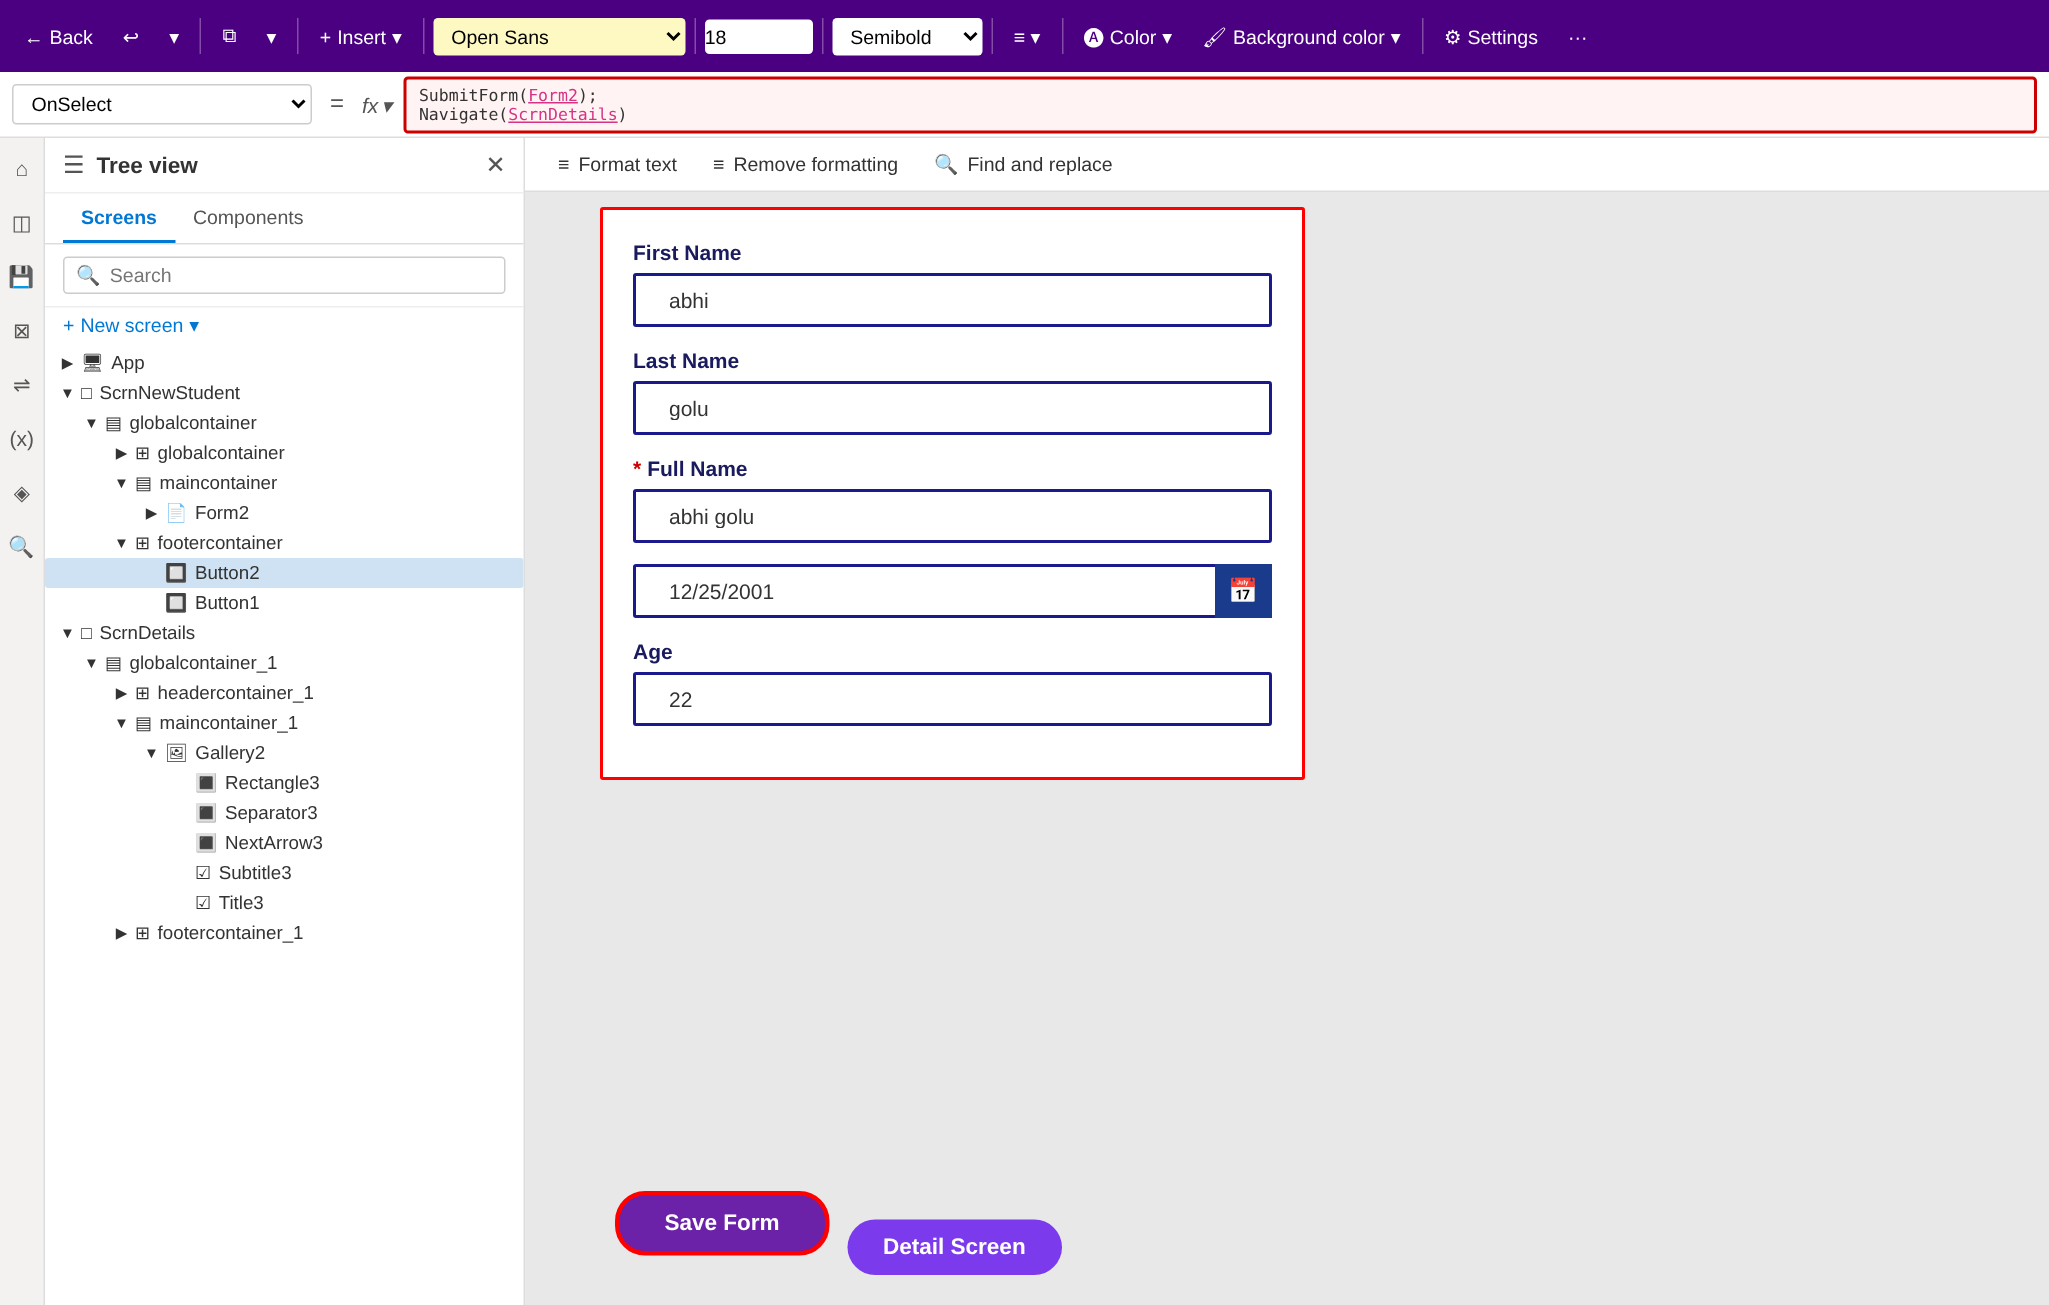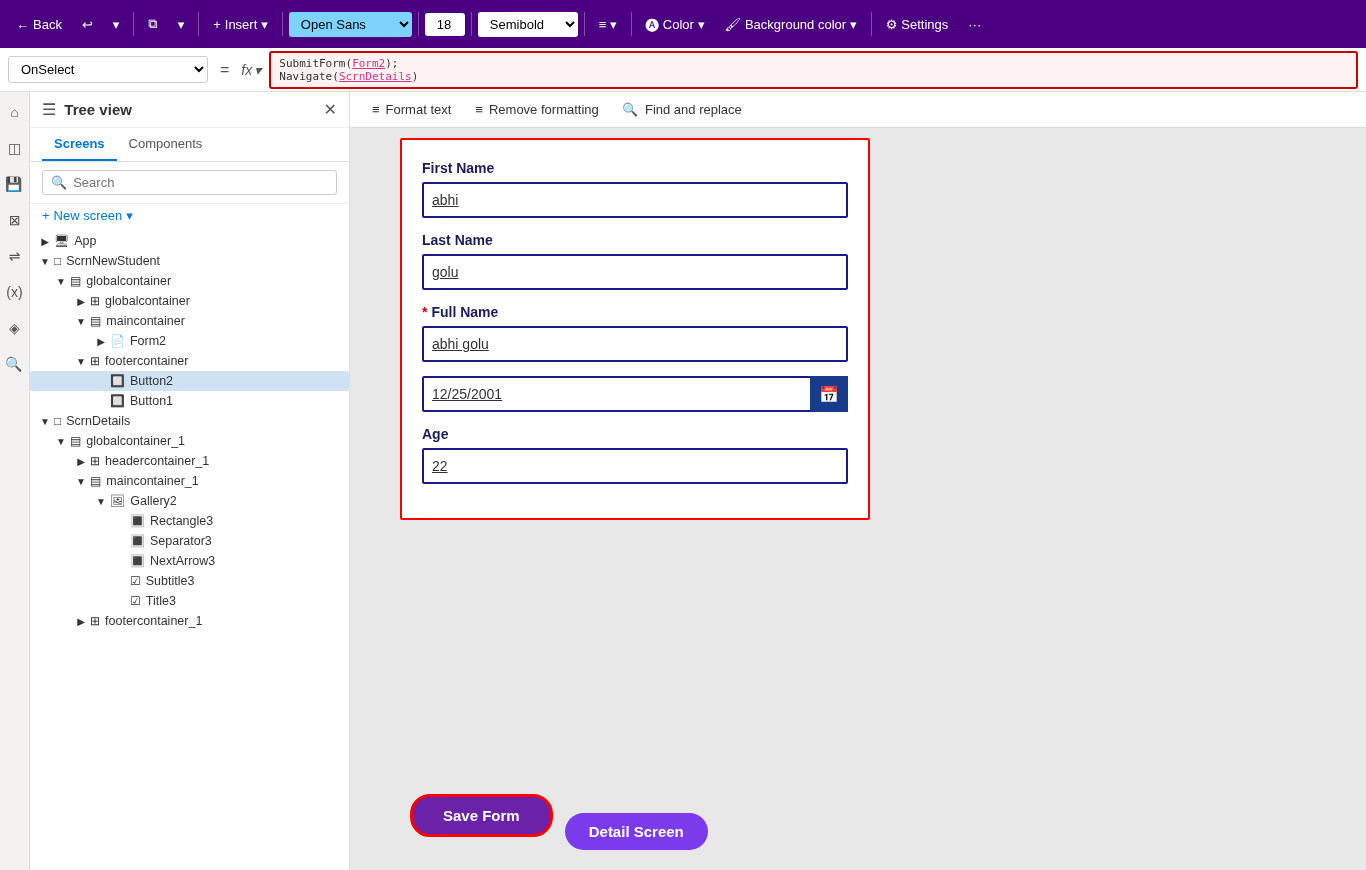--- a/index.html
+++ b/index.html
@@ -23,31 +23,31 @@
       cursor: pointer;
       font-size: 13px;
       display: flex;
       align-items: center;
       gap: 4px;
       border-radius: 3px;
       white-space: nowrap;
     }
     .toolbar-divider { width: 1px; height: 24px; background: rgba(255,255,255,0.3); margin: 0 2px; }
     .font-select {
-      background: #7dd3fc;
+      background: #fef9c3;
       border: none;
       padding: 4px 8px;
       font-size: 13px;
       border-radius: 3px;
       cursor: pointer;
-      width: 123px;
+      width: 168px;
     }
     .font-size-input {
-      width: 40px;
-      padding: 4px 12px;
+      width: 72px;
+      padding: 4px 0;
       font-size: 13px;
       border: none;
       border-radius: 3px;
     }
     .font-weight-select {
       background: white;
       border: none;
       padding: 4px 8px;
       font-size: 13px;
       border-radius: 3px;
@@ -274,27 +274,26 @@
       font-weight: 700;
       color: #1a1a5e;
       margin-bottom: 6px;
       display: flex;
       align-items: center;
       gap: 4px;
     }
     .required-star { color: #cc0000; }
     .form-input {
       width: 100%;
-      padding: 8px 8px;
+      padding: 8px 22px;
       border: 2px solid #1a1a8c;
       border-radius: 2px;
       font-size: 14px;
       color: #333;
       outline: none;
-      text-decoration: underline;
     }
     .dob-wrapper { position: relative; }
     .dob-wrapper .form-input { padding-right: 40px; }
     .calendar-btn {
       position: absolute;
       right: 0;
       top: 0;
       height: 100%;
       width: 38px;
       background: #1a3a8c;

